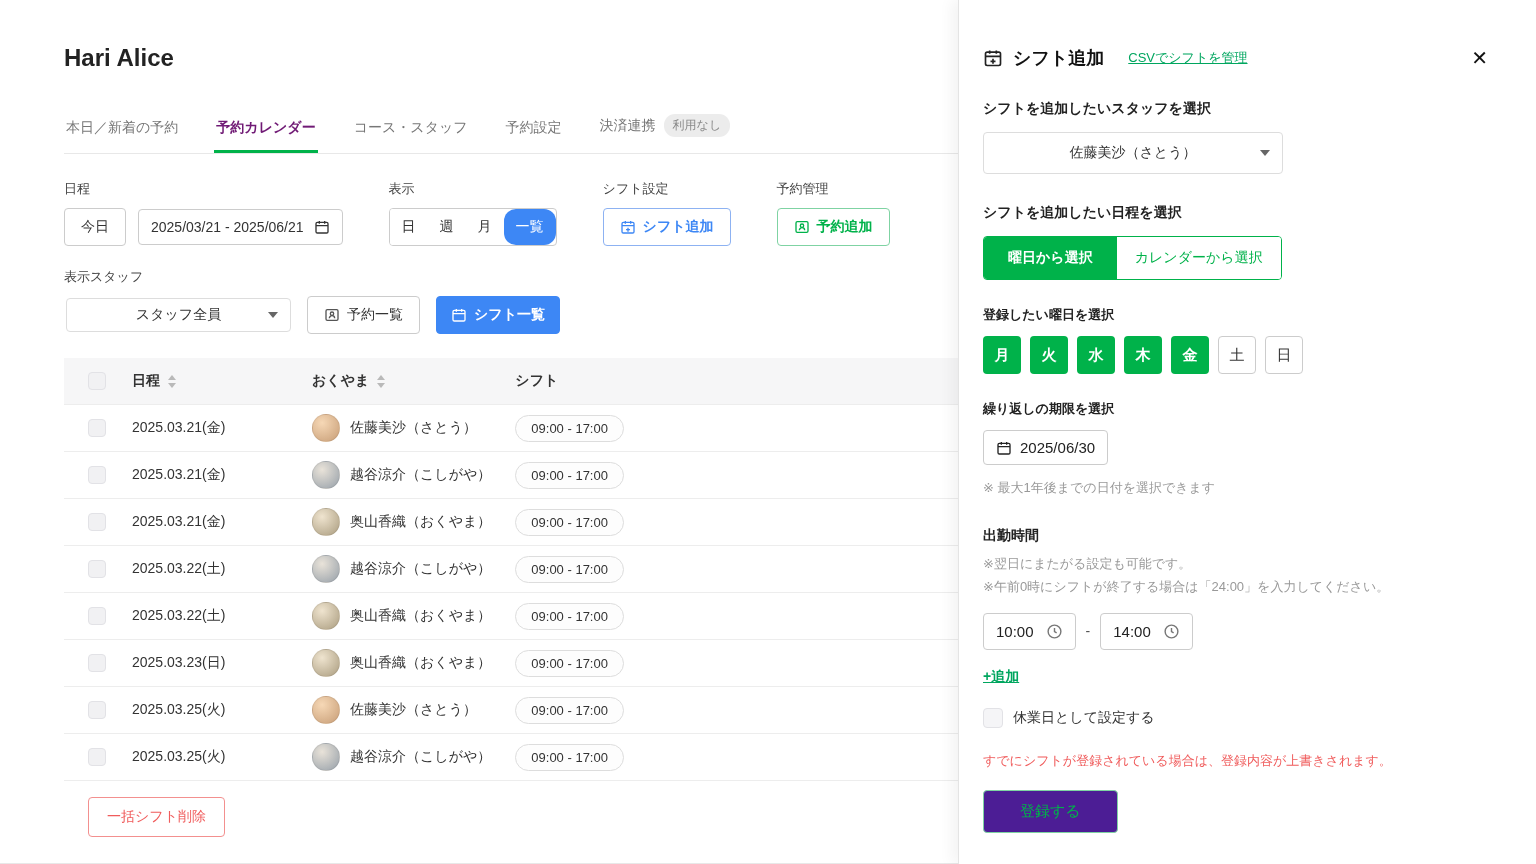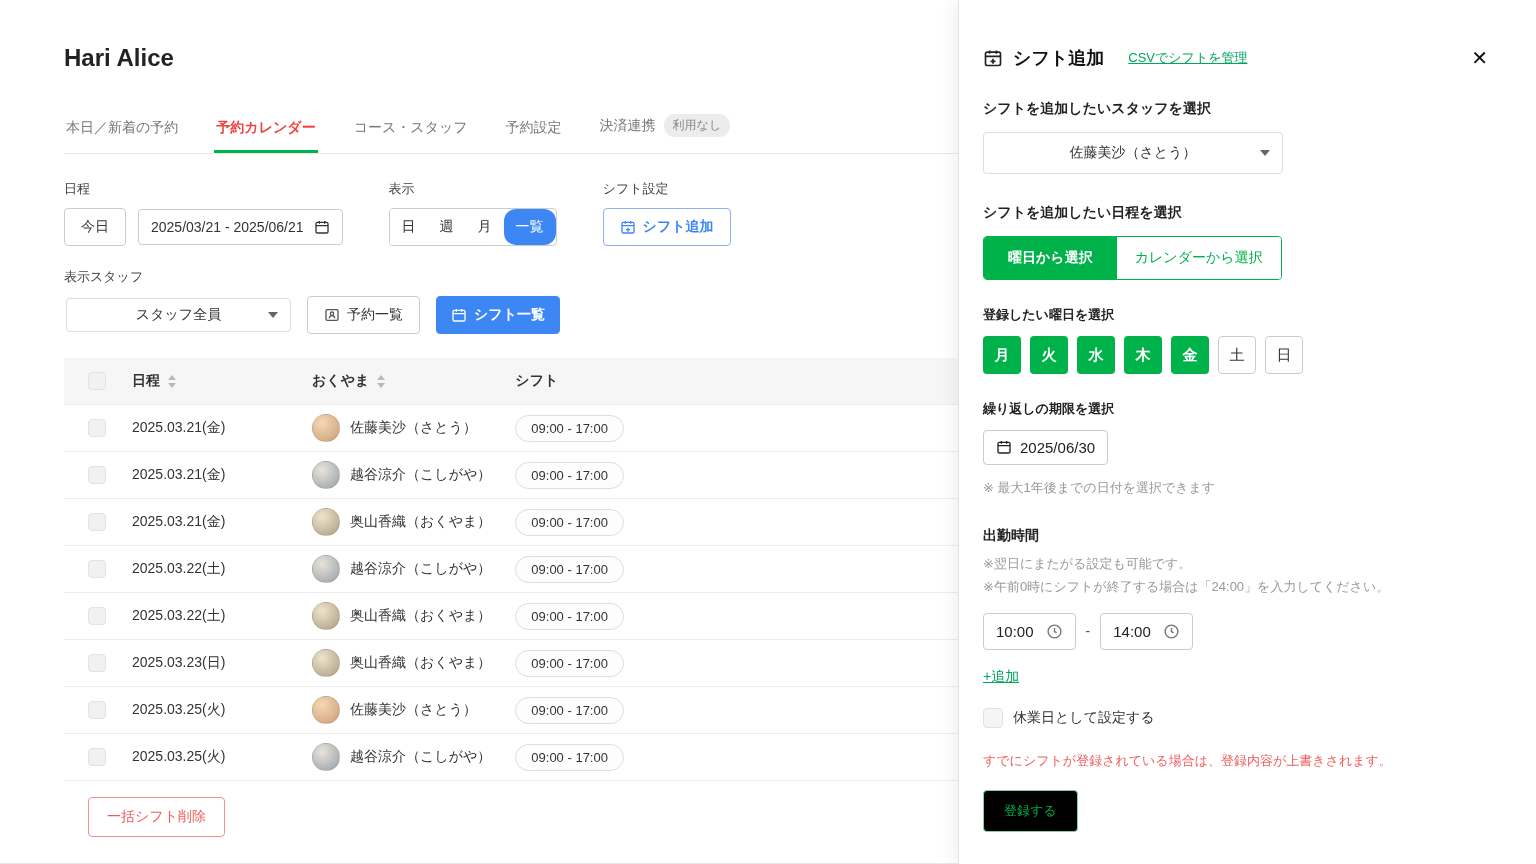--- a/index.html
+++ b/index.html
@@ -13,21 +13,21 @@
   body{font-family:"Liberation Sans","DejaVu Sans",sans-serif;color:#333;font-size:14px;}
   [data-interactable="true"]{cursor:pointer;}
   .app{display:flex;width:1536px;height:864px;background:#fff;}
 
   
   .main{flex:1;min-width:0;padding:44px 0 0 64px;position:relative;border-bottom:1px solid #e8e8e8;}
   .page-title{font-size:24px;font-weight:bold;color:#222;}
 
   .tabs{display:flex;gap:34px;margin-top:42px;border-bottom:1px solid #e8e8e8;align-items:flex-end;}
   .tab{display:flex;align-items:center;gap:8px;padding:0 2px 13px;font-size:14px;color:#777;border-bottom:3px solid transparent;}
-  .tab.active{color:#ef4444;font-weight:bold;border-bottom-color:var(--accent-green);justify-content:flex-end;}
+  .tab.active{color:#701a75;font-weight:bold;border-bottom-color:var(--accent-green);justify-content:flex-end;}
   .tab-badge{background:#ececec;color:#888;font-size:12px;padding:3px 9px;border-radius:11px;font-weight:normal;}
 
   .filters{display:flex;gap:46px;margin-top:26px;align-items:flex-start;}
   .filter-group .filter-label{font-size:13px;color:#444;margin-bottom:10px;}
   .filter-controls{display:flex;gap:12px;align-items:center;}
   .btn{display:inline-flex;align-items:center;gap:7px;background:#fff;border:1px solid #ccc;border-radius:4px;padding:9px 16px;font-size:14px;color:#333;font-family:inherit;}
   .date-range{display:inline-flex;align-items:center;gap:10px;border:1px solid #ccc;border-radius:4px;padding:9px 12px;font-size:14px;color:#333;}
   .segmented{display:inline-flex;border:1px solid #ccc;border-radius:4px;overflow:hidden;}
   .seg-btn{padding:9px 12px;font-size:14px;color:#333;background:#fff;border:none;font-family:inherit;}
   .seg-btn.active{background:var(--accent-blue);color:#fff;border-radius:12px;}
@@ -72,32 +72,32 @@
   .section-label{font-size:14px;font-weight:bold;color:#222;margin-top:30px;}
   .sub-label{font-size:13px;font-weight:bold;color:#222;margin-top:26px;}
   .staff-select{margin-top:14px;width:300px;height:42px;}
   .mode-seg{display:inline-flex;margin-top:14px;border:1px solid var(--accent-green);border-radius:4px;overflow:hidden;}
   .mode-btn{padding:12px 18px;font-size:14px;background:#fff;color:var(--accent-green);border:none;font-family:inherit;}
   .mode-btn.active{background:var(--accent-green);color:#fff;font-weight:bold;padding:12px 24px;}
   .weekdays{display:flex;gap:9px;margin-top:12px;}
   .day{width:38px;height:38px;border-radius:4px;display:flex;align-items:center;justify-content:center;font-size:15px;border:none;font-family:inherit;}
   .day.on{background:var(--accent-green);color:#fff;font-weight:bold;}
   .day.off{background:#fff;border:1px solid #ccc;color:#333;}
-  .date-input{display:inline-flex;align-items:flex-start;gap:8px;border:1px solid #ccc;border-radius:4px;padding:8px 12px;font-size:15px;color:#222;margin-top:12px;}
+  .date-input{display:inline-flex;align-items:center;gap:8px;border:1px solid #ccc;border-radius:4px;padding:8px 12px;font-size:15px;color:#222;margin-top:12px;}
   .note{font-size:13px;color:#999;margin-top:14px;}
   .time-notes{margin-top:8px;font-size:13px;color:#999;line-height:1.75;}
   .time-row{display:flex;align-items:center;gap:10px;margin-top:14px;}
   .time-input{display:inline-flex;align-items:center;gap:12px;border:1px solid #ccc;border-radius:4px;padding:9px 12px;font-size:15px;color:#222;}
   .time-dash{color:#555;}
-  .add-link{display:inline-block;margin-top:18px;font-size:14px;color:var(--link-green);text-decoration:underline;}
+  .add-link{display:inline-block;margin-top:18px;font-size:14px;color:var(--link-green);text-decoration:underline;font-weight:bold;}
   .holiday-row{display:flex;align-items:center;gap:10px;margin-top:22px;}
   .holiday-row .cb{width:20px;height:20px;background:#f5f5f7;}
   .holiday-label{font-size:14px;color:#333;}
   .warning{margin-top:24px;font-size:13px;color:var(--danger);}
-  .submit-btn{margin-top:20px;background:#000000;border:1px solid #7fd3a3;color:var(--accent-green);border-radius:4px;padding:11px 20px;font-size:13px;font-family:inherit;}
+  .submit-btn{margin-top:20px;background:#4c1d95;border:1px solid #7fd3a3;color:var(--accent-green);border-radius:4px;padding:11px 36px;font-size:15px;font-family:inherit;}
   .icon{flex:none;display:inline-flex;}
 </style>
 </head>
 <body>
 
 <div class="app" data-interactable="false">
 
   <main class="main" data-interactable="false">
     <h1 class="page-title" data-interactable="false">Hari Alice</h1>
 
@@ -164,20 +164,33 @@
           <span class="icon" data-interactable="false">
             <svg width="16" height="16" viewBox="0 0 24 24" fill="none" stroke="#3d87f5" stroke-width="2">
                 <rect x="3" y="5" width="18" height="16" rx="2"></rect>
                 <path d="M8 3v4M16 3v4M3 10h18M12 13v6M9 16h6"></path>
               </svg>
           </span>
           <span data-interactable="false">シフト追加</span>
         </button>
       </div>
 
+      <div class="filter-group" data-interactable="false">
+        <div class="filter-label" data-interactable="false">予約管理</div>
+        <button class="btn btn-green-outline" data-interactable="true">
+          <span class="icon" data-interactable="false">
+            <svg width="16" height="16" viewBox="0 0 24 24" fill="none" stroke="#00b24a" stroke-width="2">
+                <rect x="3" y="4" width="18" height="16" rx="2"></rect>
+                <circle cx="12" cy="10" r="2.5"></circle>
+                <path d="M8 17c0-2.2 1.8-4 4-4s4 1.8 4 4"></path>
+              </svg>
+          </span>
+          <span data-interactable="false">予約追加</span>
+        </button>
+      </div>
     </div>
 
     <div class="staff-filter" data-interactable="false">
       <div class="filter-label" data-interactable="false">表示スタッフ</div>
       <div class="staff-filter-row">
         <div class="select-box" data-interactable="true">
           <span data-interactable="false">スタッフ全員</span>
           <span class="caret" data-interactable="false"></span>
         </div>
         <button class="btn" data-interactable="true">

